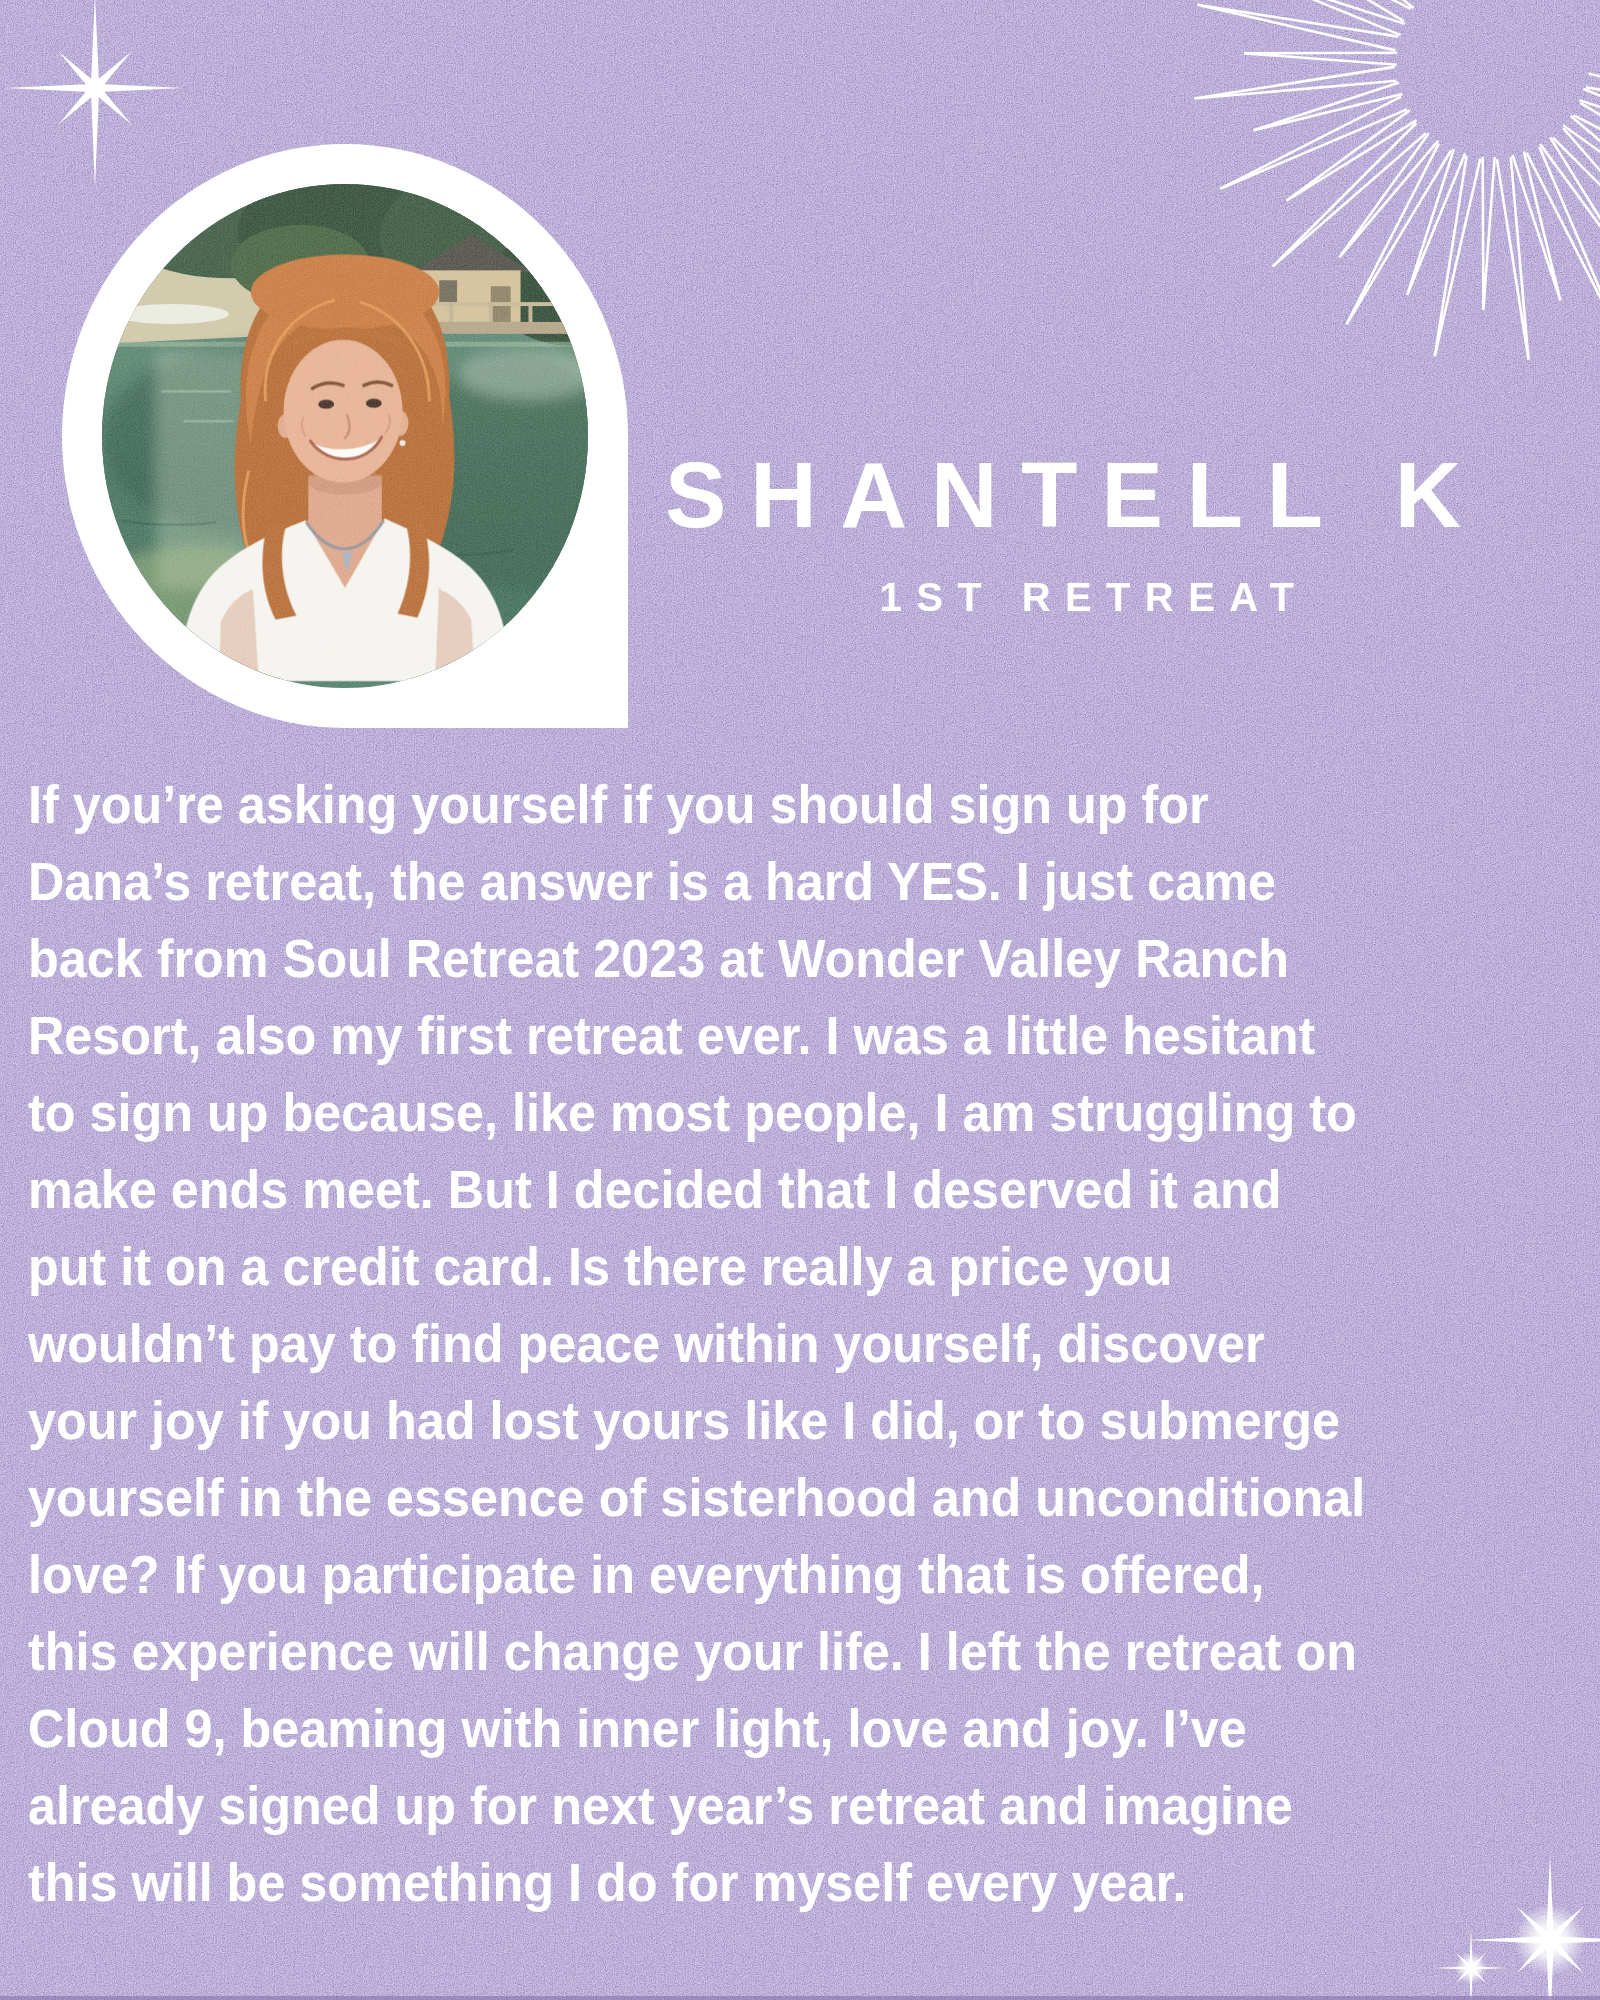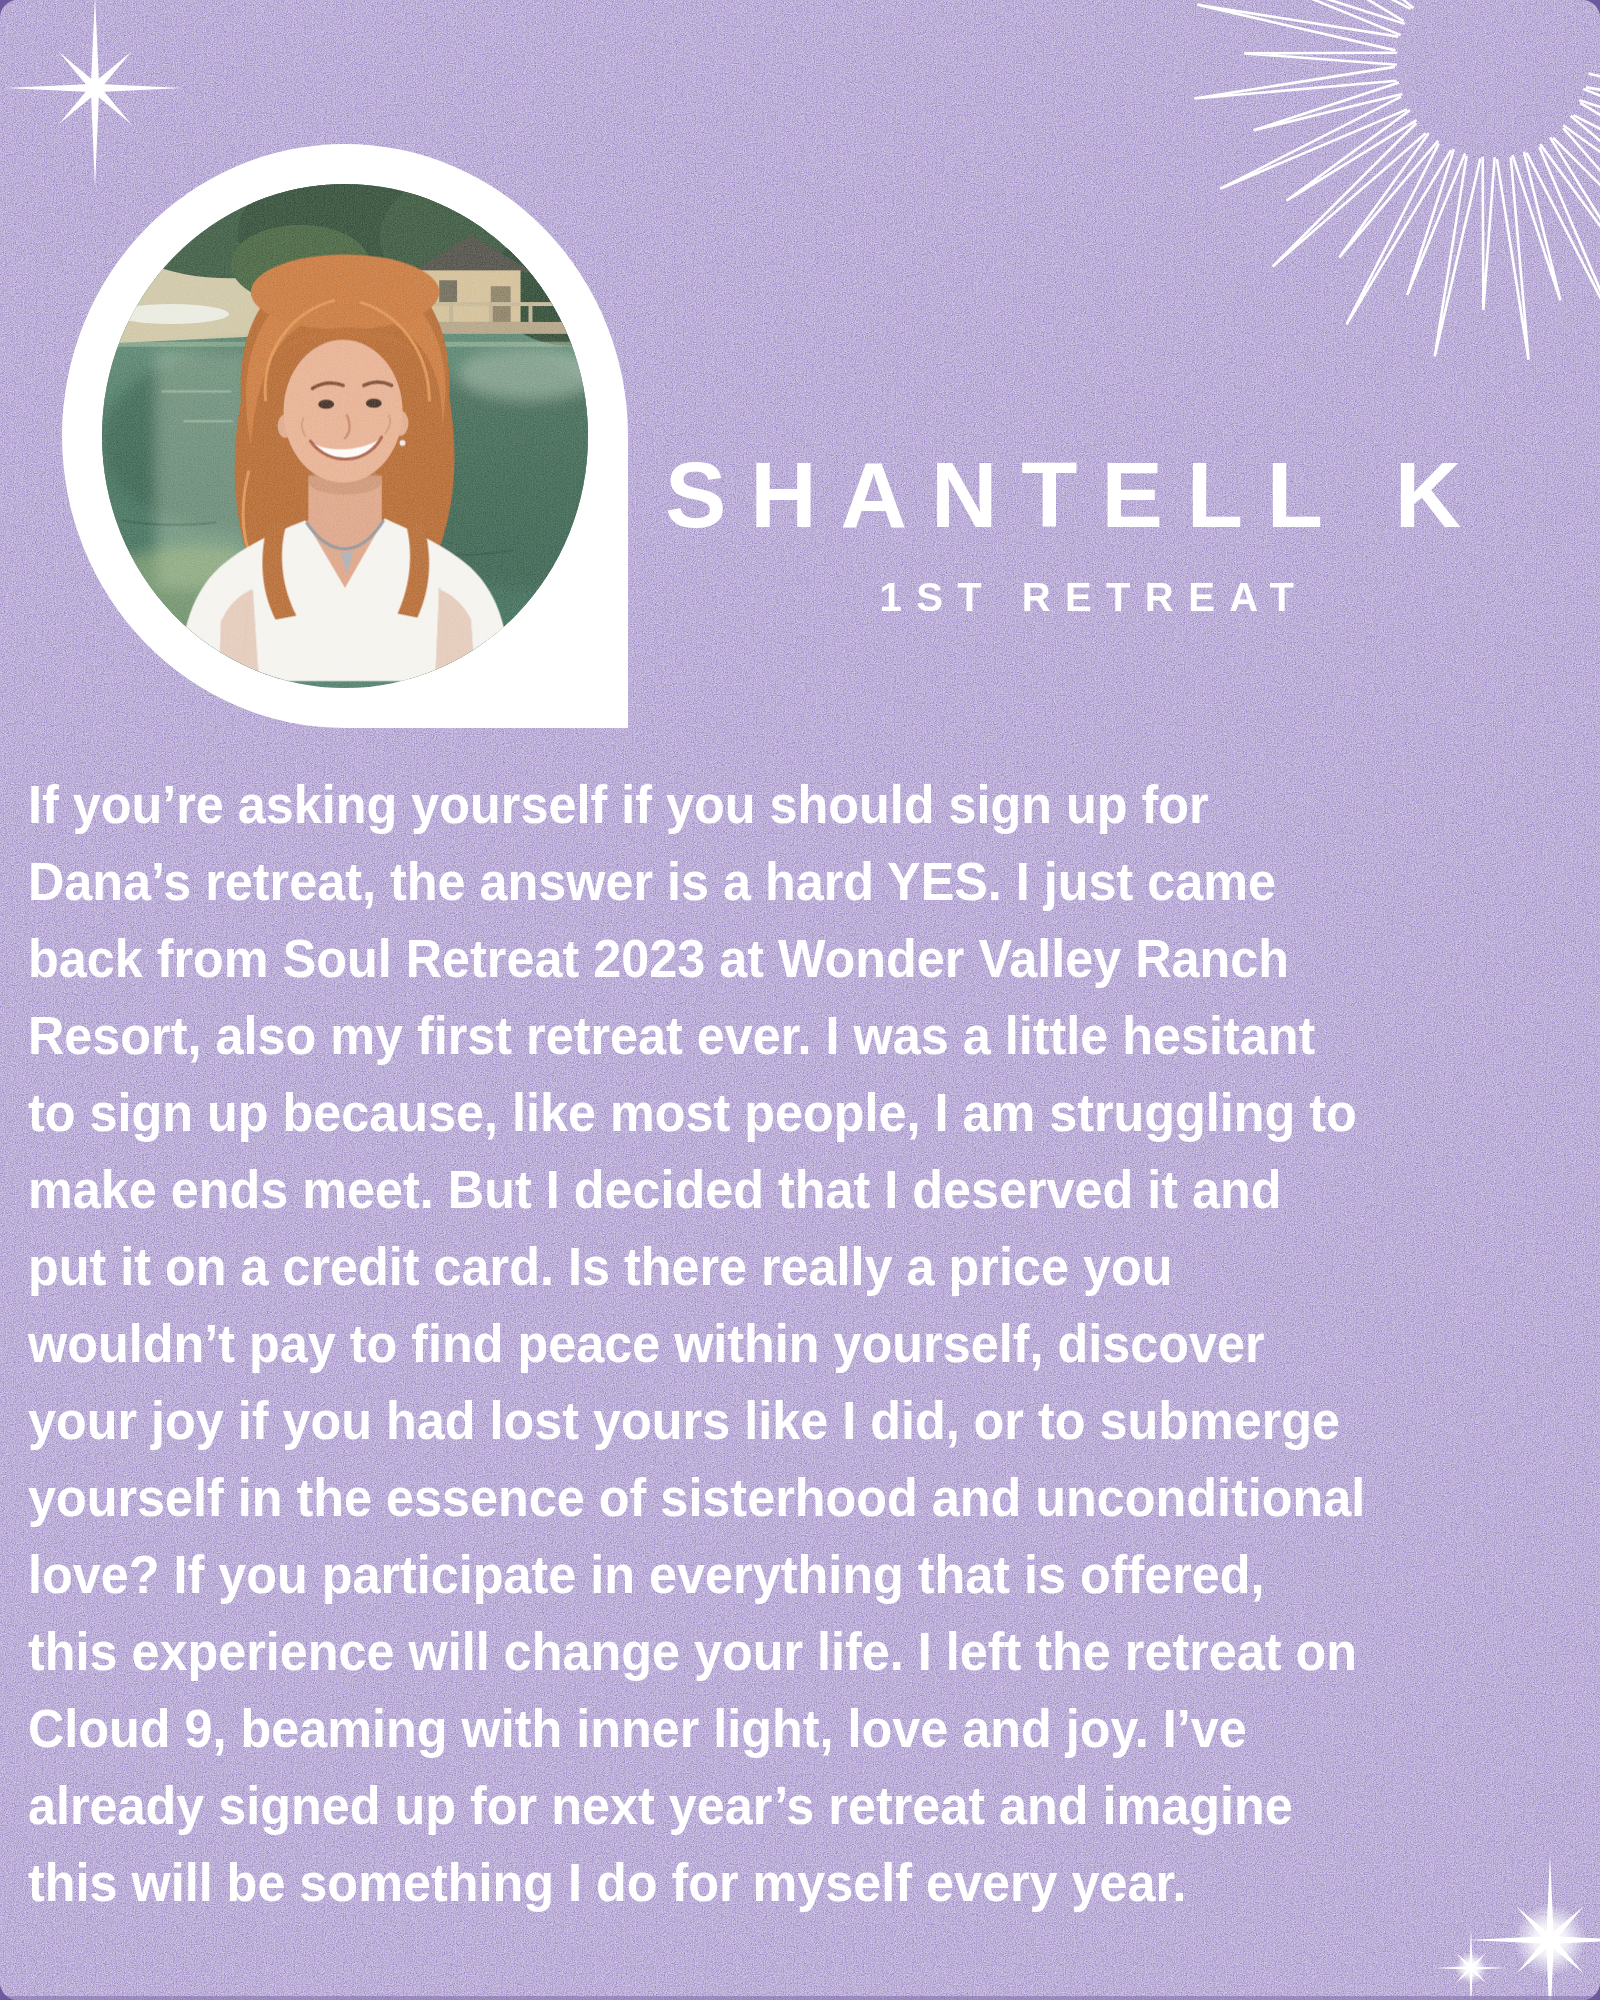--- a/index.html
+++ b/index.html
@@ -2,21 +2,20 @@
 <html><head>
 <meta charset="utf-8">
 <style>
   html,body{margin:0;padding:0;background:#6d5a9e;}
   .canvas{
     position:relative;
     width:1600px;height:2000px;
     overflow:hidden;
     background:#9a86c5;
     font-family:"Liberation Sans","DejaVu Sans",sans-serif;
-    border-radius:18px;
   }
   .texture{position:absolute;inset:0;width:1600px;height:2000px;pointer-events:none;}
   .texture.under{z-index:1;}
   .texture.over{z-index:9;opacity:.35;}
   .decor{position:absolute;pointer-events:none;z-index:2;}
   .sparkle-tl{left:-15px;top:-22px;width:220px;height:220px;}
   .sunburst{left:1132px;top:-288px;width:720px;height:700px;}
   .sparkle-br{left:1395px;top:1822px;width:280px;height:240px;}
 
   .photo-frame{

